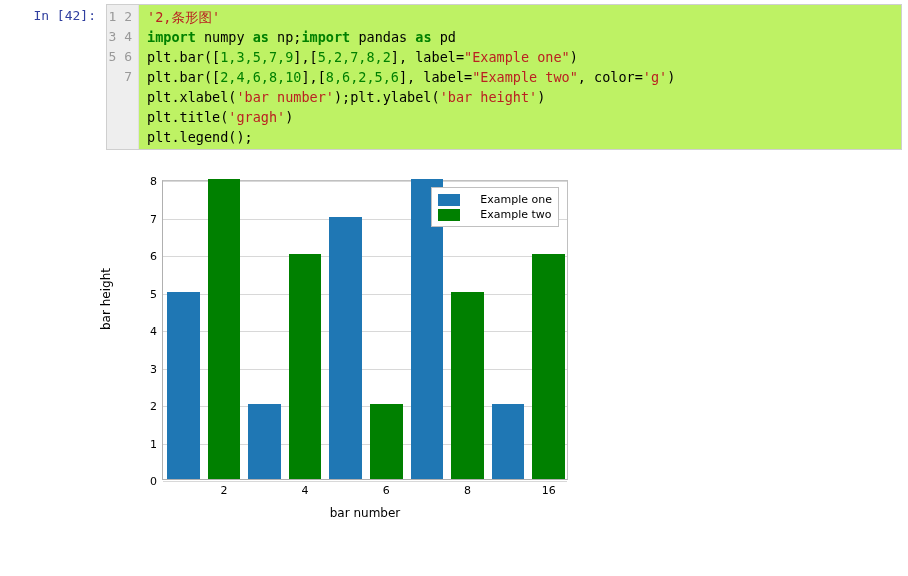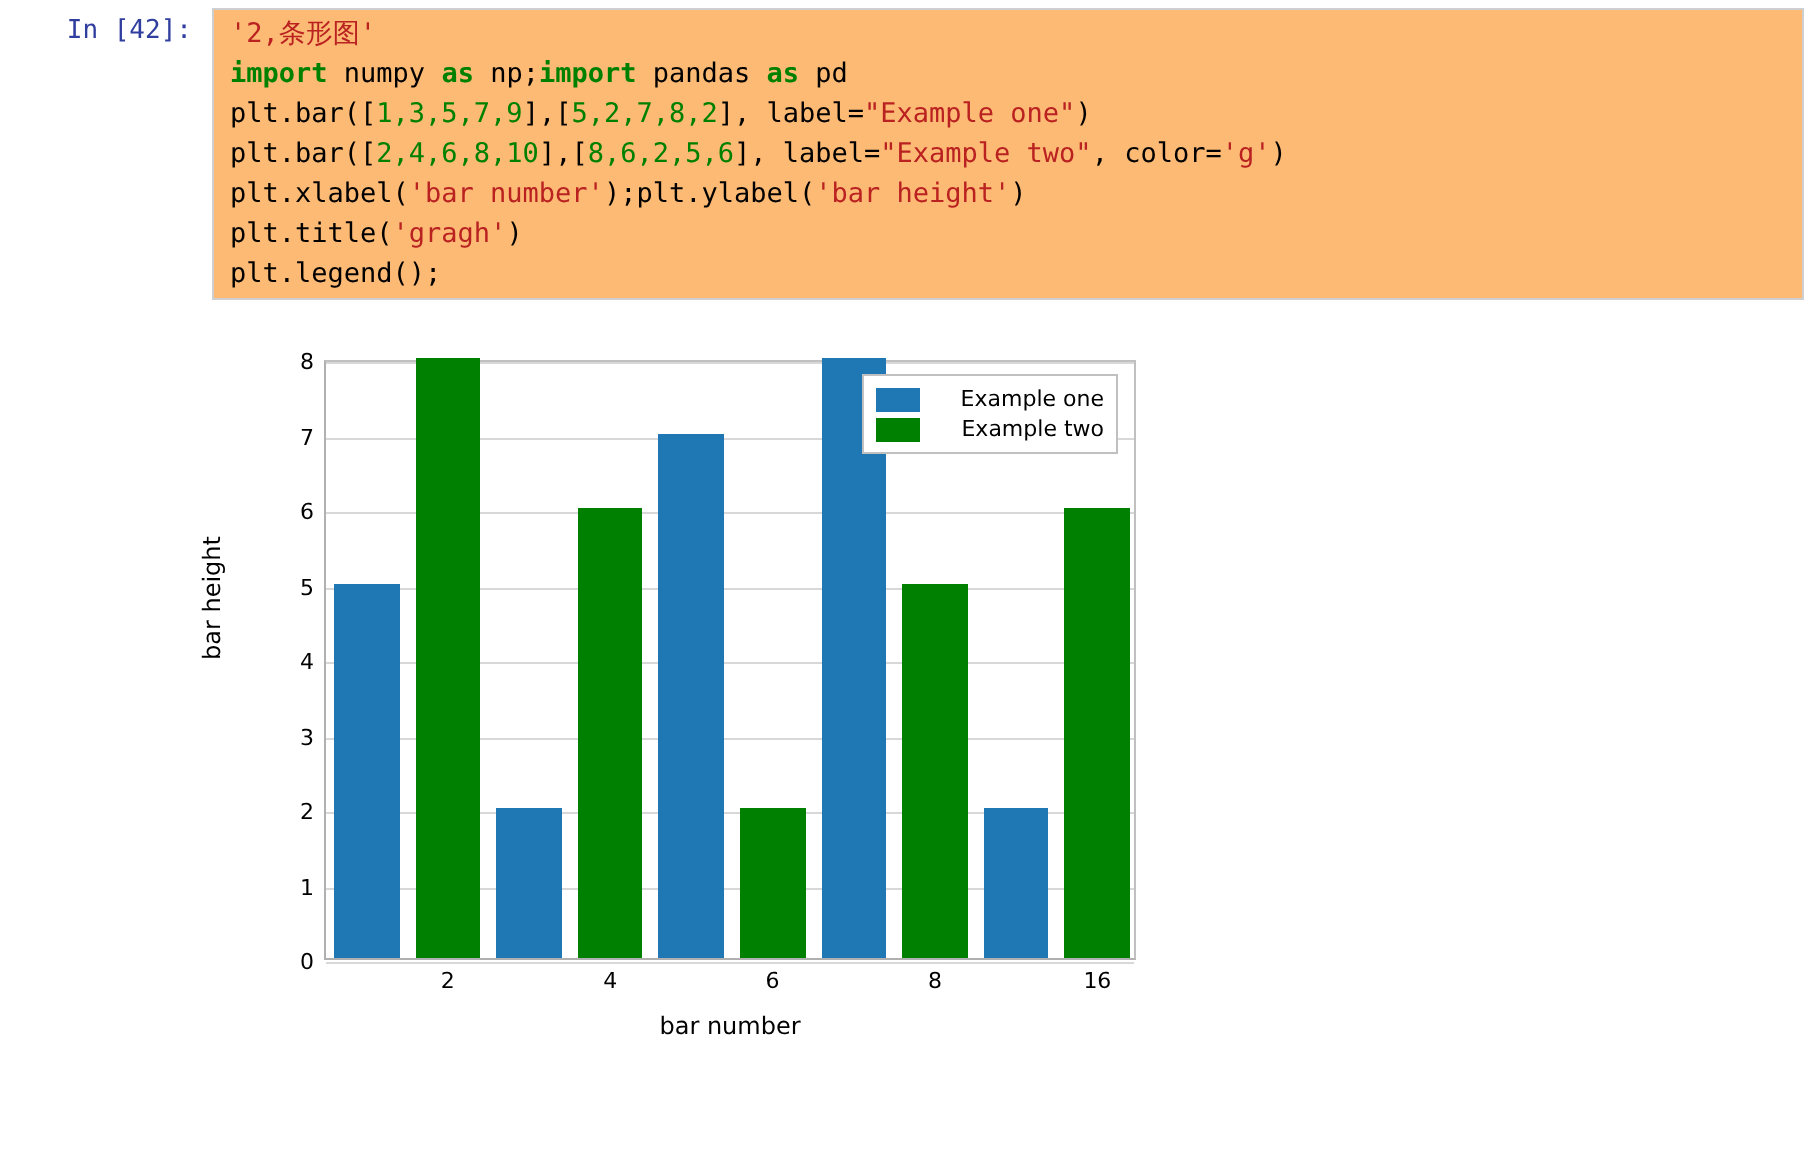--- a/index.html
+++ b/index.html
@@ -38,21 +38,21 @@
     line-height: 20px;
     font-family: monospace;
     border-right: 1px solid #e0e0e0;
   }
   .code {
     flex: 1;
     padding: 2px 8px;
     font-size: 13.5px;
     line-height: 20px;
     white-space: pre;
-    background: #fdba74;
+    background: #bef264;
   }
   .tok-str { color: #BA2121; }
   .tok-kwb { color: #008000; font-weight: bold; }
   .tok-num { color: #008000; }
   .chart-wrap {
     margin-left: 100px;
     padding-top: 6px;
   }
   .chart {
     position: relative;
@@ -132,33 +132,39 @@
     background: #ffffff;
     border: 1px solid #c0c0c0;
     padding: 4px 6px;
     font-size: 11px;
   }
   .legend-row {
     display: flex;
     align-items: center;
     gap: 20px;
     padding: 1px 0;
-    justify-content: space-between;
   }
   .legend-swatch {
     width: 22px;
     height: 12px;
   }
 </style>
 </head>
 <body>
 
 <div class="cell">
   <div class="prompt">In [42]:</div>
   <div class="code-area">
+    <div class="gutter"><span>1</span>
+<span>2</span>
+<span>3</span>
+<span>4</span>
+<span>5</span>
+<span>6</span>
+<span>7</span></div>
     <div class="code"><span class="tok-str">'2,条形图'</span>
 <span class="tok-kwb">import</span><span> numpy </span><span class="tok-kwb">as</span><span> np;</span><span class="tok-kwb">import</span><span> pandas </span><span class="tok-kwb">as</span><span> pd</span>
 <span>plt.bar([</span><span class="tok-num">1,3,5,7,9</span><span>],[</span><span class="tok-num">5,2,7,8,2</span><span>], label=</span><span class="tok-str">"Example one"</span><span>)</span>
 <span>plt.bar([</span><span class="tok-num">2,4,6,8,10</span><span>],[</span><span class="tok-num">8,6,2,5,6</span><span>], label=</span><span class="tok-str">"Example two"</span><span>, color=</span><span class="tok-str">'g'</span><span>)</span>
 <span>plt.xlabel(</span><span class="tok-str">'bar number'</span><span>);plt.ylabel(</span><span class="tok-str">'bar height'</span><span>)</span>
 <span>plt.title(</span><span class="tok-str">'gragh'</span><span>)</span>
 <span>plt.legend();</span></div>
   </div>
 </div>
 

